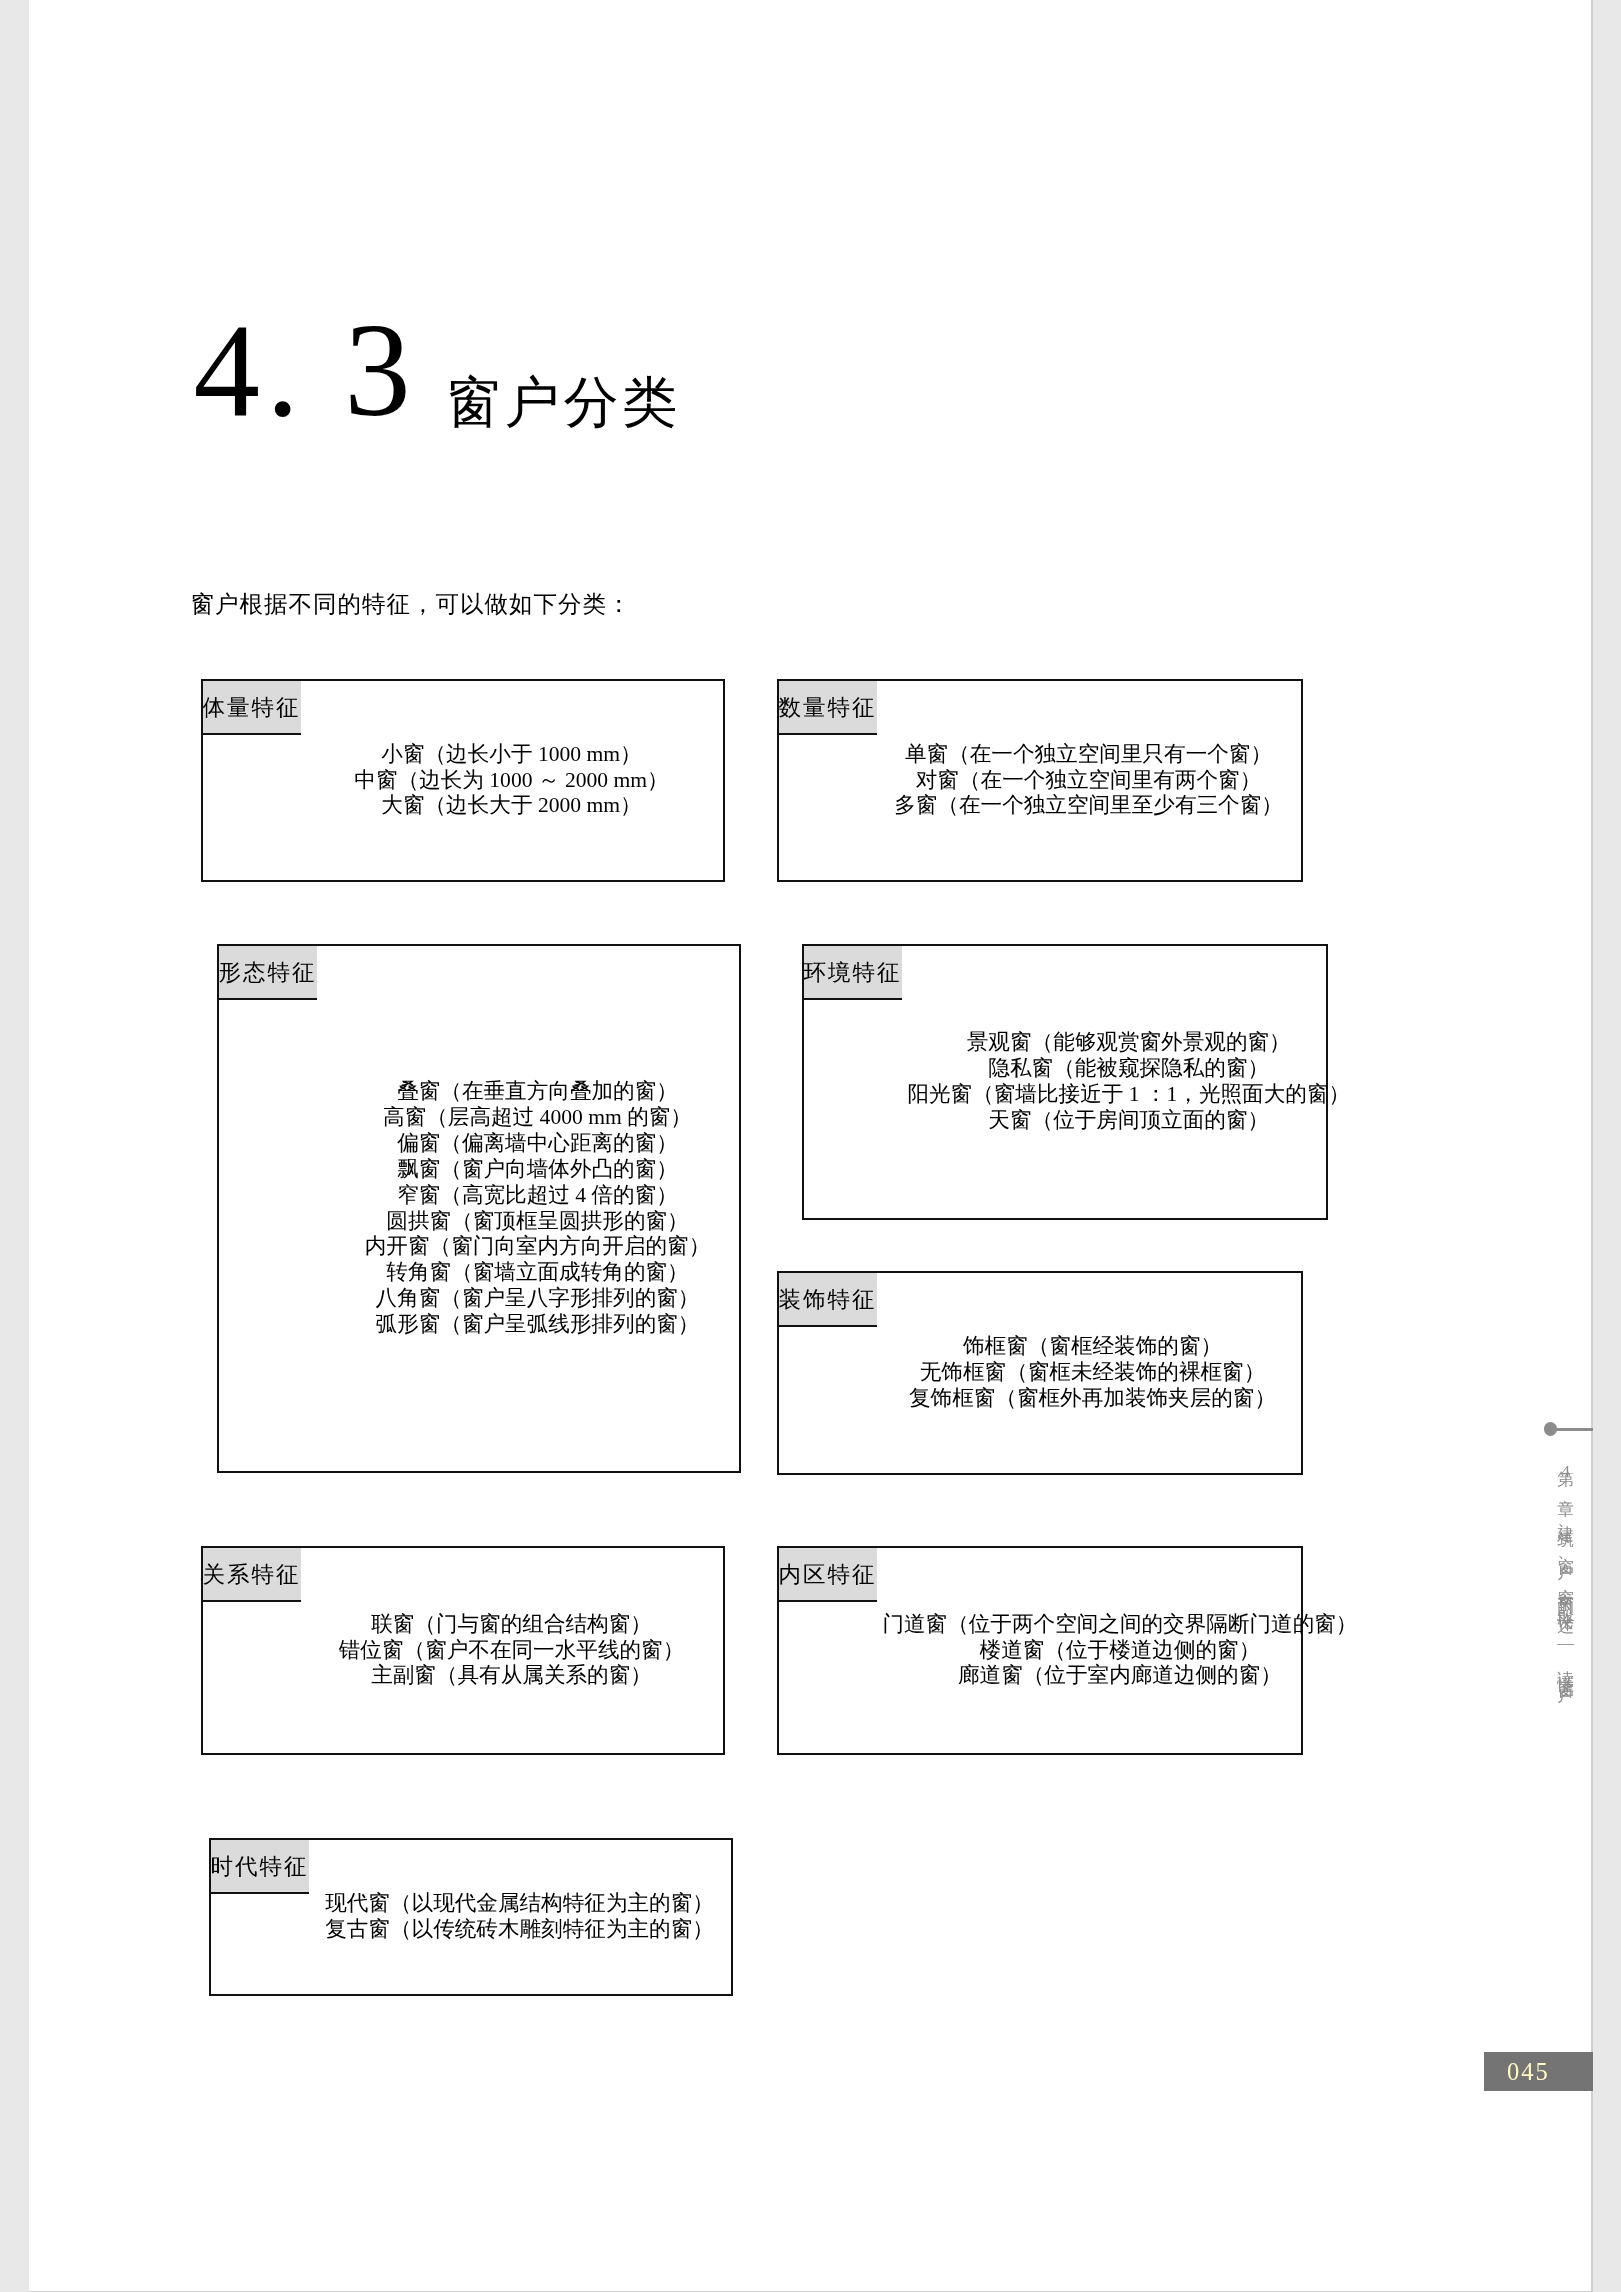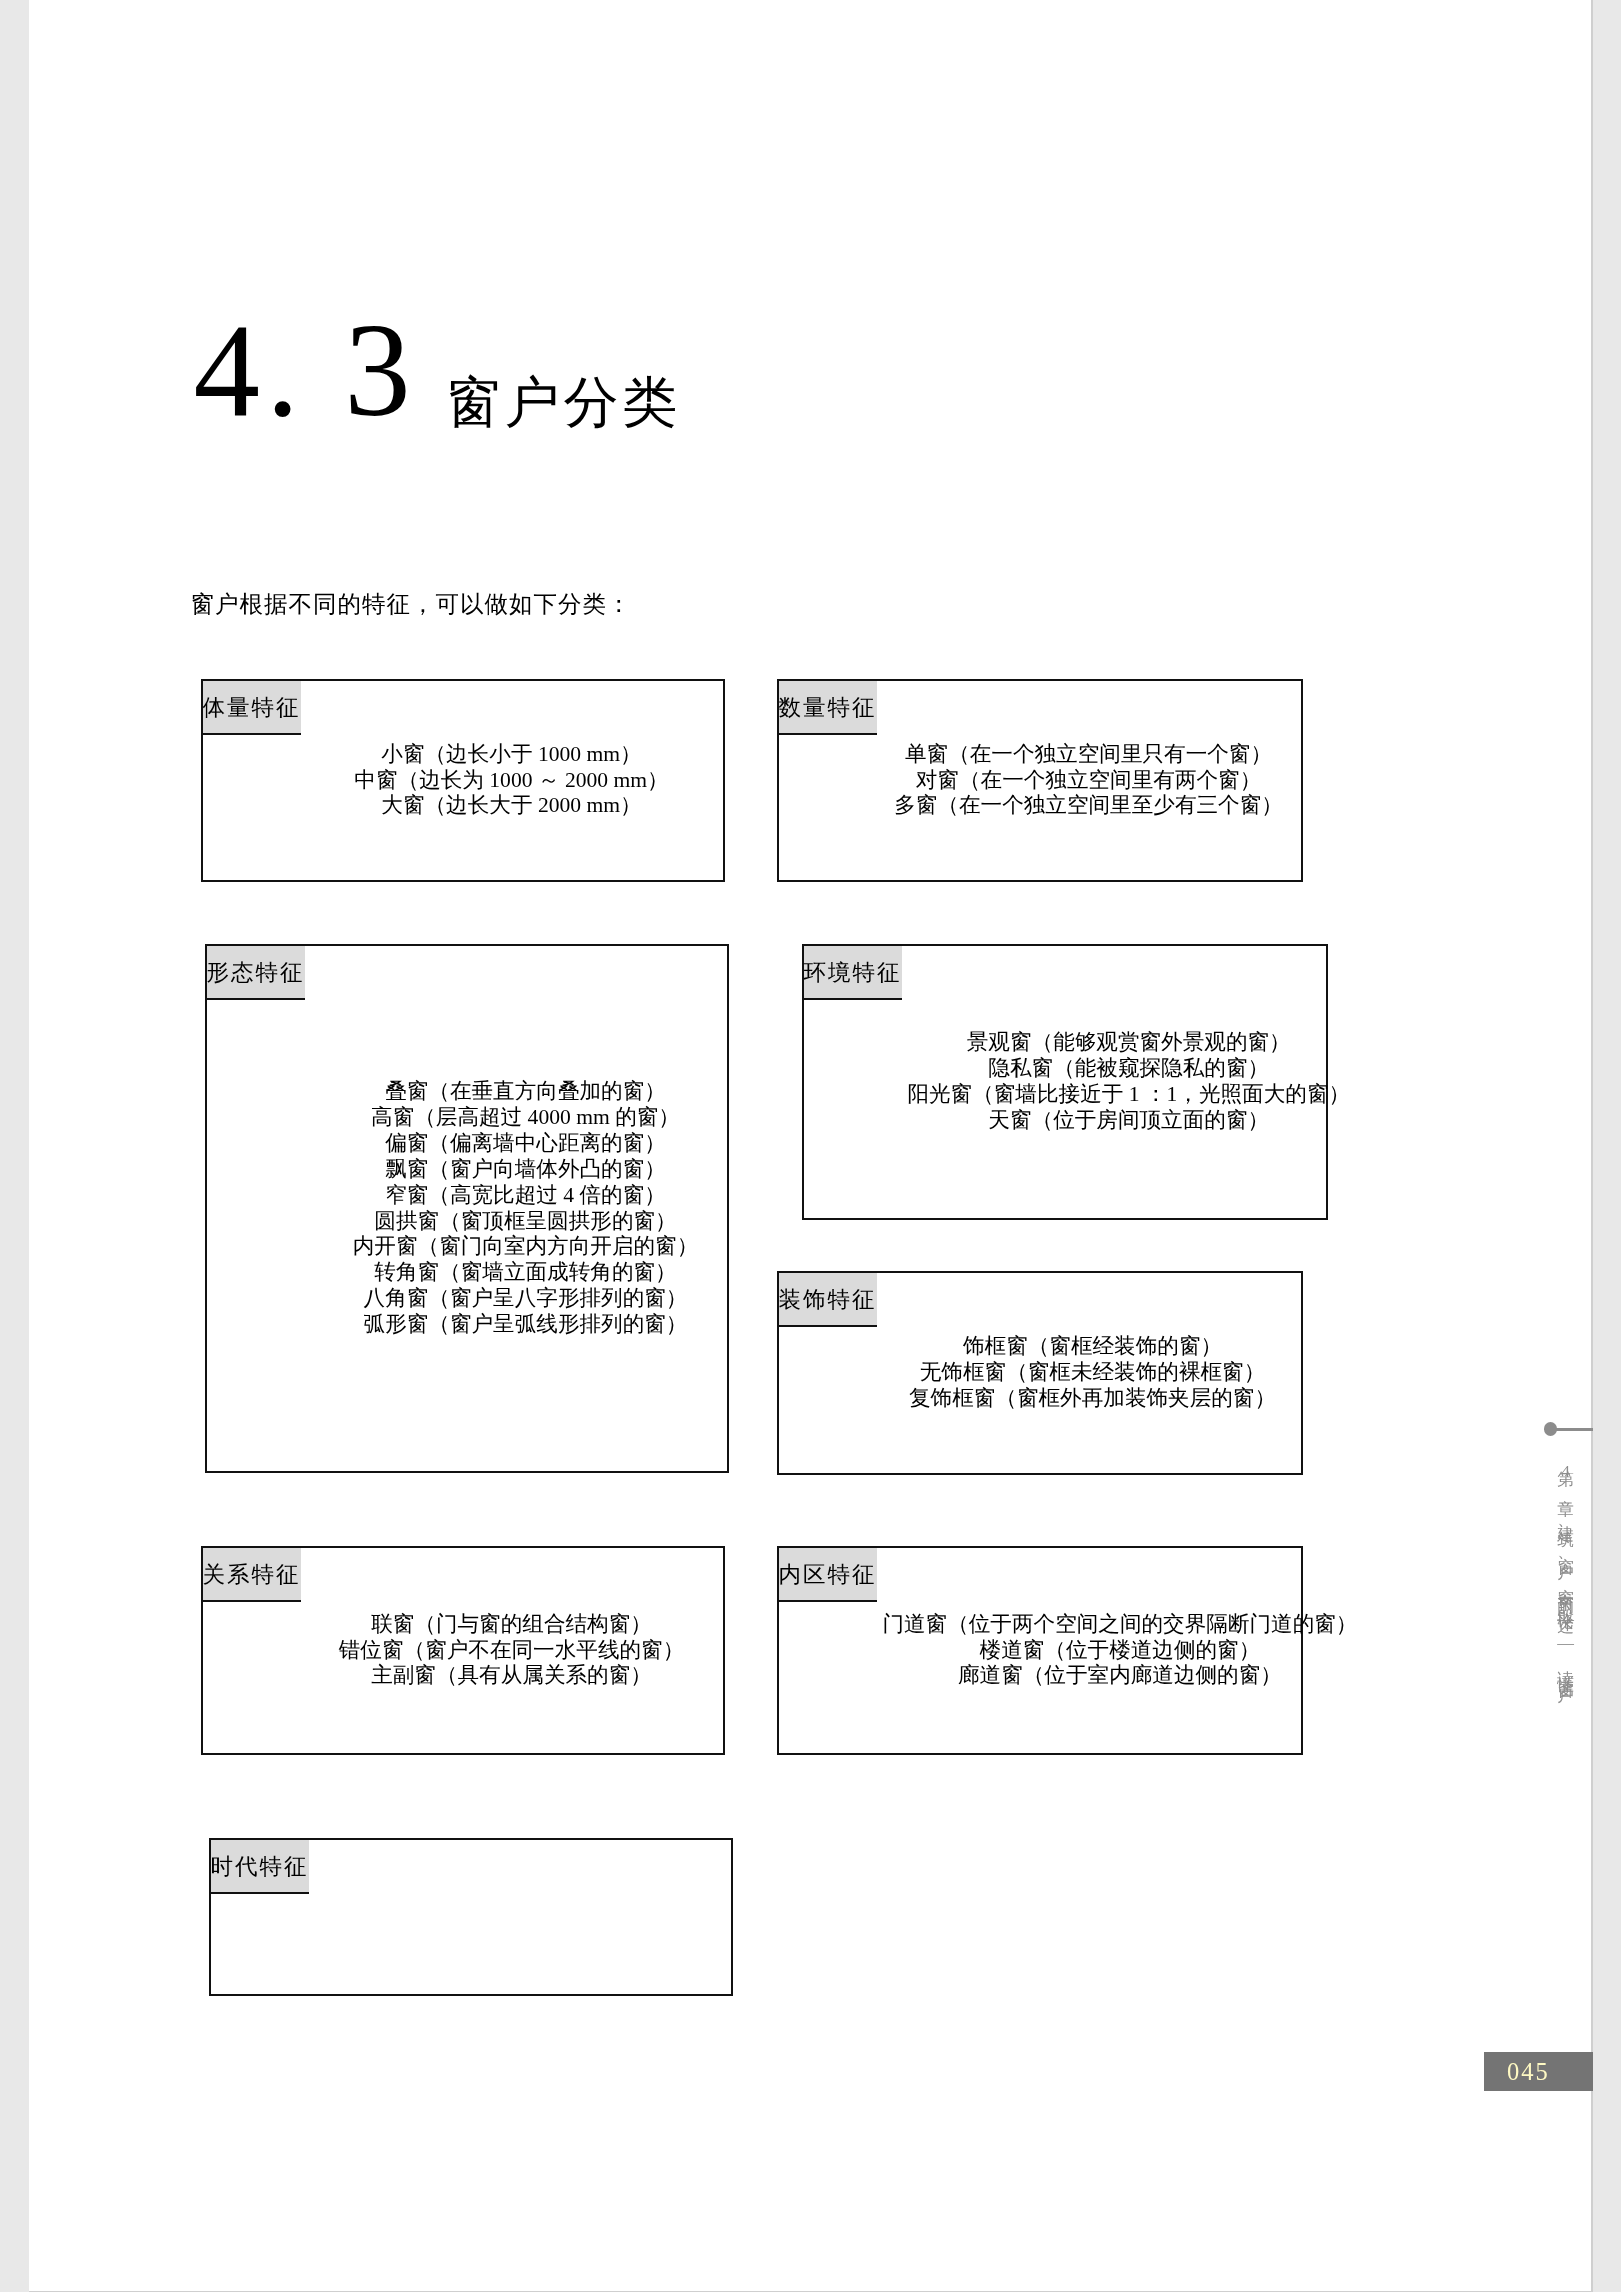--- a/index.html
+++ b/index.html
@@ -71,21 +71,21 @@
   }
   .cat-row {
     font-size: 21.6px;
     line-height: 1.2;
     text-align: center;
     white-space: nowrap;
   }
   
   .box-volume      { left:172px; top:679px;  width:524px; height:203px; }
   .box-quantity    { left:748px; top:679px;  width:526px; height:203px; }
-  .box-form        { left:176px; top:944px;  width:524px; height:529px;gap:20px; }
+  .box-form        { left:188px; top:944px;  width:524px; height:529px;gap:20px; }
   .box-environment { left:773px; top:944px;  width:526px; height:276px; }
   .box-decoration  { left:748px; top:1271px; width:526px; height:204px;gap:8px; }
   .box-relation    { left:172px; top:1546px; width:524px; height:209px; }
   .box-innerzone   { left:748px; top:1546px; width:526px; height:209px; }
   .box-era         { left:180px; top:1831px; width:524px; height:158px;margin-top:7px; }
 
   
   .sidebar-rule {
     position: absolute;
     left: 1522px;
@@ -208,20 +208,24 @@
     <div class="cat-header">关系特征</div>
     <div class="cat-body">
       <div class="cat-row">联窗（门与窗的组合结构窗）</div>
       <div class="cat-row">错位窗（窗户不在同一水平线的窗）</div>
       <div class="cat-row">主副窗（具有从属关系的窗）</div>
     </div>
   </div>
 
   <div class="cat-box box-era">
     <div class="cat-header">时代特征</div>
+    <div class="cat-body">
+      <div class="cat-row">现代窗（以现代金属结构特征为主的窗）</div>
+      <div class="cat-row">复古窗（以传统砖木雕刻特征为主的窗）</div>
+    </div>
   </div>
 
   <div class="sidebar-dot"></div>
   <div class="sidebar-rule"></div>
   <div class="sidebar-chapter">第4章　建筑、窗户、窗帘的一般论述——读懂窗户</div>
 
   <div class="page-number">045</div>
 
 </div>
 

